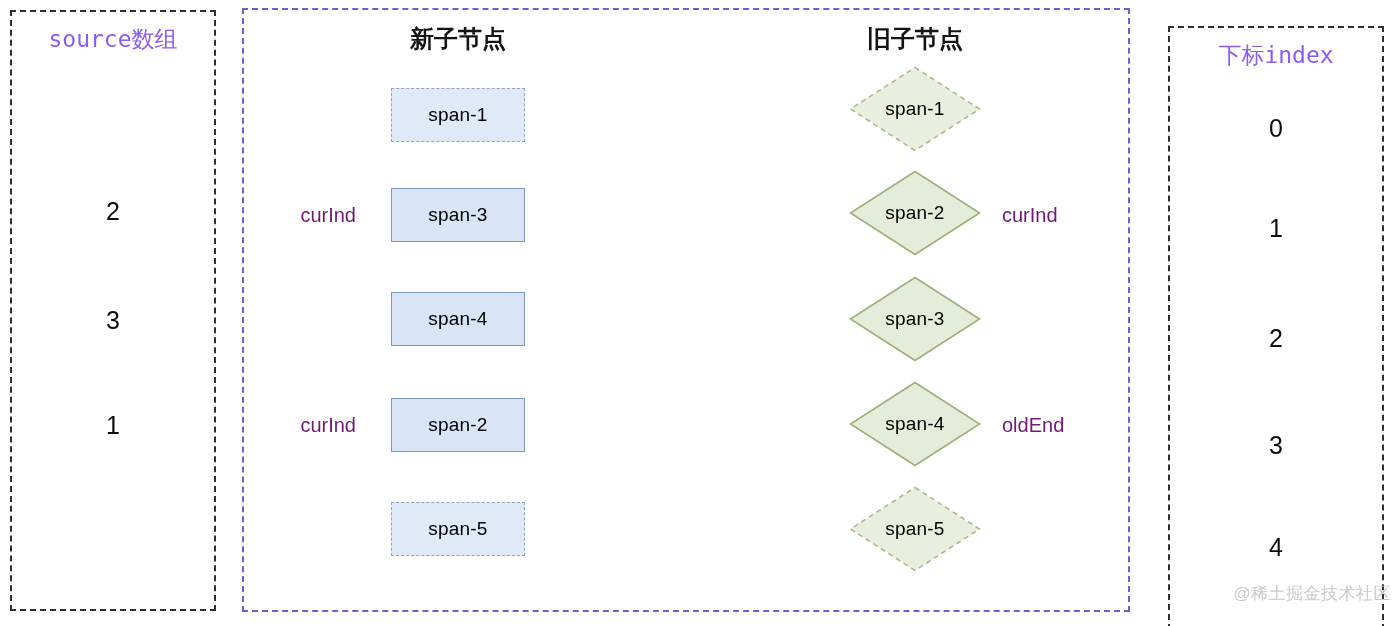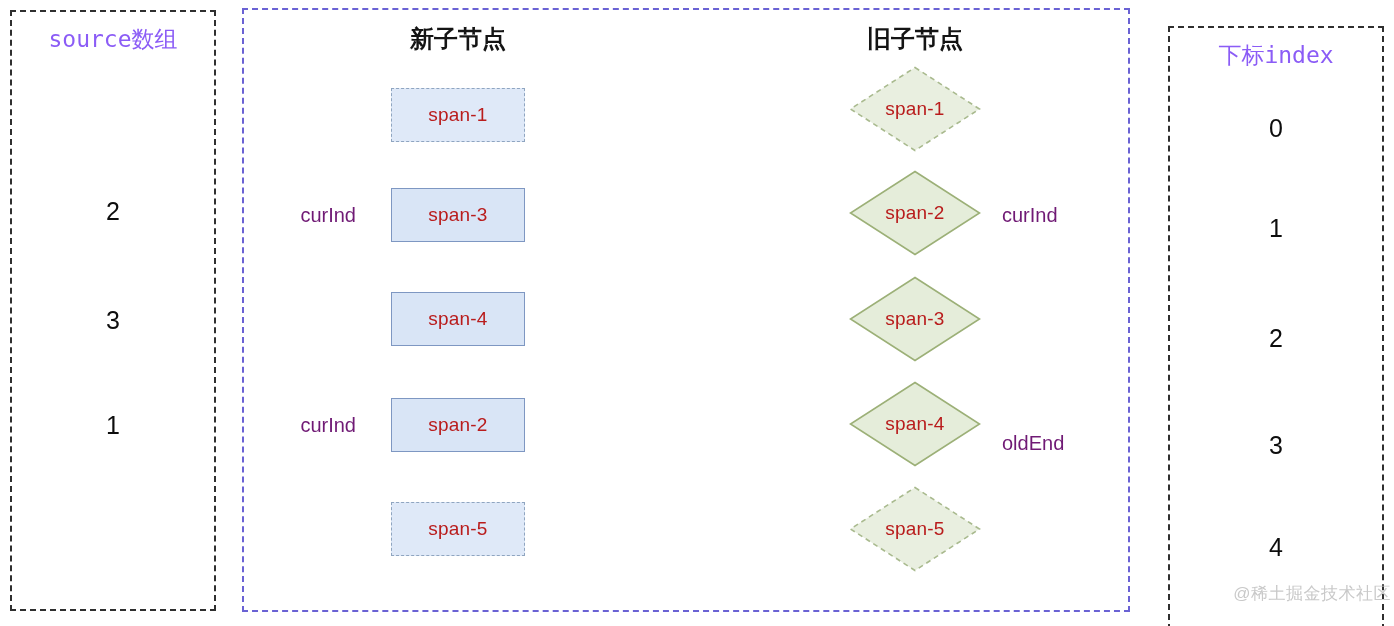--- a/index.html
+++ b/index.html
@@ -50,21 +50,21 @@
   .diamond {
     position: absolute; left: 605px; width: 132px; height: 86px;
     display: flex; align-items: center; justify-content: center;
   }
   .diamond svg { position: absolute; left: 0; top: 0; width: 100%; height: 100%; }
   .diamond[data-style="solid"]  svg polygon { fill: #e5edda; stroke: #9cb077; stroke-width: 1.6; }
   .diamond[data-style="dashed"] svg polygon { fill: #e9efe0; stroke: #a9ba8e; stroke-width: 1.6; stroke-dasharray: 5 4; }
 
   .node-label {
     position: relative; z-index: 1;
-    font-size: 19px; color: #b91c1c; letter-spacing: 0.2px;
+    font-size: 19px; color: #000000; letter-spacing: 0.2px;
   }
 
   .pointer {
     position: absolute; height: 26px; line-height: 26px;
     font-size: 20px; color: #701a75;
   }
   .pointer-left  { left: 0;     width: 112px; text-align: right; }
   .pointer-right { left: 758px; width: 130px; text-align: left; }
 
   .watermark {
@@ -134,21 +134,21 @@
       <span class="node-label">span-4</span>
     </div>
     <div class="diamond" style="top:476px" data-style="dashed">
       <svg viewBox="0 0 132 86" preserveAspectRatio="none" aria-hidden="true">
         <polygon points="66,1.5 130.5,43 66,84.5 1.5,43"></polygon>
       </svg>
       <span class="node-label">span-5</span>
     </div>
 
     <div class="pointer pointer-right" style="top:192px">curInd</div>
-    <div class="pointer pointer-right" style="top:420px">oldEnd</div>
+    <div class="pointer pointer-right" style="top:402px">oldEnd</div>
   </section>
 
   <section class="panel dark" id="index-panel">
     <h2 class="mono-title">下标index</h2>
     <div class="num" style="top:85px">0</div>
     <div class="num" style="top:185px">1</div>
     <div class="num" style="top:295px">2</div>
     <div class="num" style="top:402px">3</div>
     <div class="num" style="top:504px">4</div>
   </section>

